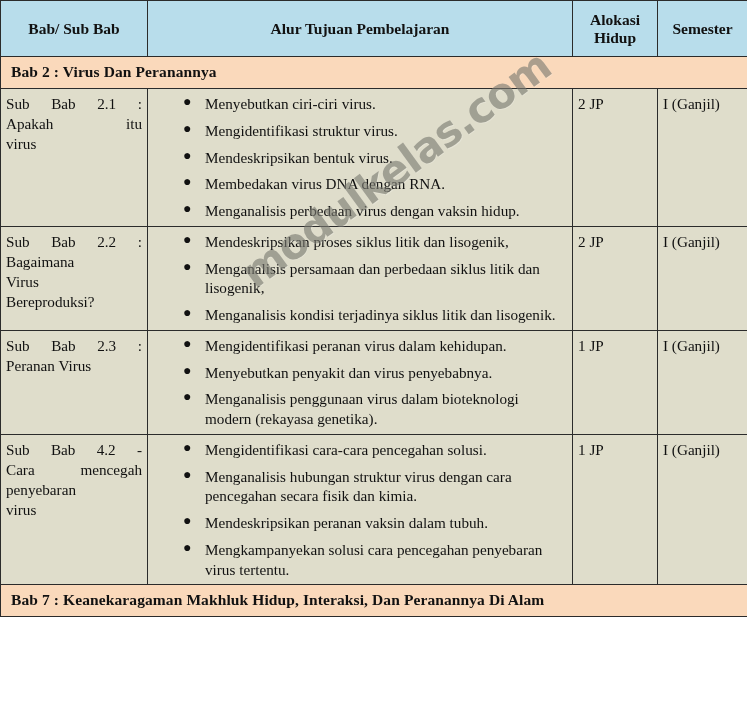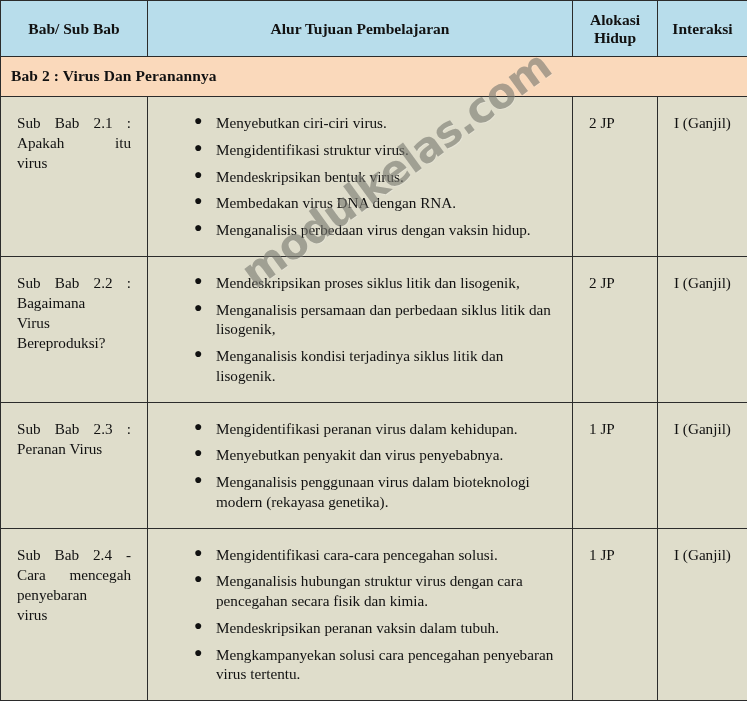--- a/index.html
+++ b/index.html
@@ -27,21 +27,21 @@
     border-collapse: collapse;
     width: 747px;
     table-layout: fixed;
     position: relative;
     z-index: 1;
   }
 
   table.atp td, table.atp th {
     border: 1.6px solid #2b2b2b;
     box-sizing: border-box;
-    padding: 16px;
+    padding: 5px;
     vertical-align: top;
   }
 
   
   col.c-bab      { width: 147px; }
   col.c-alur     { width: 425px; }
   col.c-alokasi  { width: 85px; }
   col.c-semester { width: 90px; }
 
   
@@ -62,21 +62,21 @@
   th.h-semester { font-size: 15px; }
 
   
   tr.chapter-row td {
     background: #fad9bb;
     font-weight: bold;
     font-size: 15.5px;
     color: #111111;
     padding: 6px 10px 7px 10px;
     vertical-align: middle;
-    height: 40px;
+    height: 32px;
     letter-spacing: 0.1px;
   }
 
   
   tr.body-row td {
     background: #dfddcb;
     color: #111111;
     font-size: 15.2px;
   }
 
@@ -160,21 +160,21 @@
       <col class="c-semester">
     </colgroup>
     <thead>
       <tr class="header-row">
         <th class="h-bab">Bab/ Sub Bab</th>
         <th class="h-alur">Alur Tujuan Pembelajaran</th>
         <th class="h-alokasi">
           <span>Alokasi</span><br>
           <span>Hidup</span>
         </th>
-        <th class="h-semester">Interaksi</th>
+        <th class="h-semester">Semester</th>
       </tr>
     </thead>
     <tbody>
 
       <tr class="chapter-row">
         <td colspan="4">Bab 2 : Virus Dan Peranannya</td>
       </tr>
 
       <tr class="body-row">
         <td class="cell-bab">
@@ -224,33 +224,36 @@
             <li><span class="bullet">●</span><span>Menyebutkan penyakit dan virus penyebabnya.</span></li>
             <li><span class="bullet">●</span><span>Menganalisis penggunaan virus dalam bioteknologi modern (rekayasa genetika).</span></li>
           </ul>
         </td>
         <td class="cell-alokasi">1 JP</td>
         <td class="cell-semester">I (Ganjil)</td>
       </tr>
 
       <tr class="body-row">
         <td class="cell-bab">
-          <span class="subbab-text just">Sub Bab 2.4 -</span>
+          <span class="subbab-text just">Sub Bab 4.2 -</span>
           <span class="subbab-text just">Cara mencegah</span>
           <span class="subbab-text">penyebaran</span>
           <span class="subbab-text">virus</span>
         </td>
         <td class="cell-alur">
           <ul>
             <li><span class="bullet">●</span><span>Mengidentifikasi cara-cara pencegahan solusi.</span></li>
             <li><span class="bullet">●</span><span>Menganalisis hubungan struktur virus dengan cara pencegahan secara fisik dan kimia.</span></li>
             <li><span class="bullet">●</span><span>Mendeskripsikan peranan vaksin dalam tubuh.</span></li>
             <li><span class="bullet">●</span><span>Mengkampanyekan solusi cara pencegahan penyebaran virus tertentu.</span></li>
           </ul>
         </td>
         <td class="cell-alokasi">1 JP</td>
         <td class="cell-semester">I (Ganjil)</td>
       </tr>
 
+      <tr class="chapter-row">
+        <td colspan="4">Bab 7 : Keanekaragaman Makhluk Hidup, Interaksi, Dan Peranannya Di Alam</td>
+      </tr>
 
     </tbody>
   </table>
 </div>
 
 </body></html>

